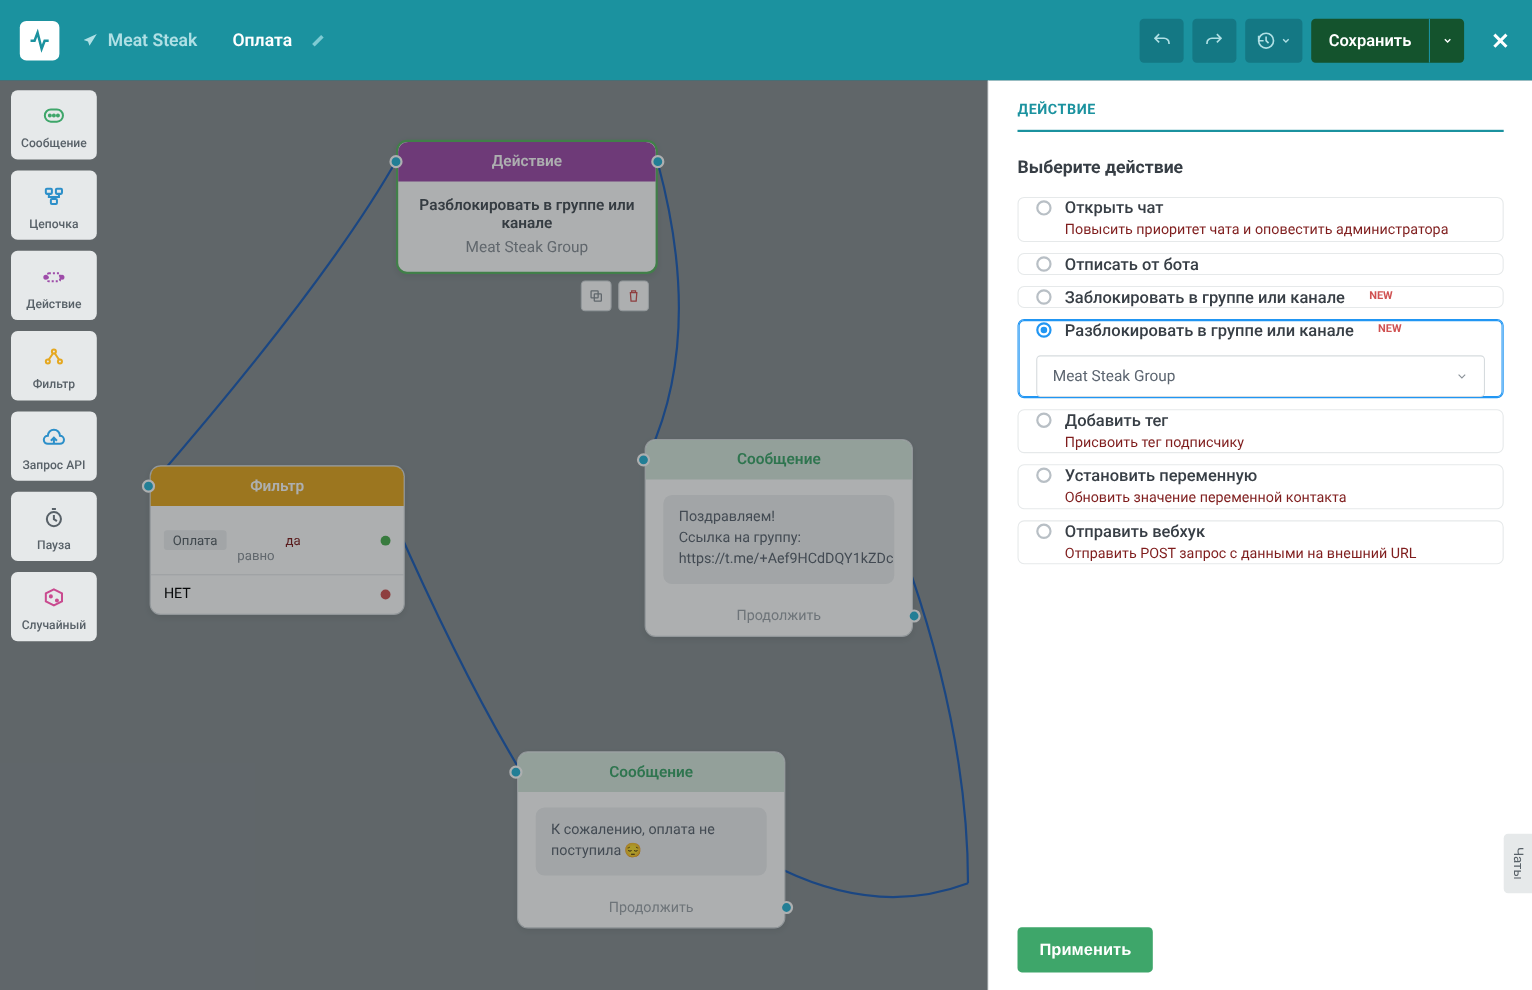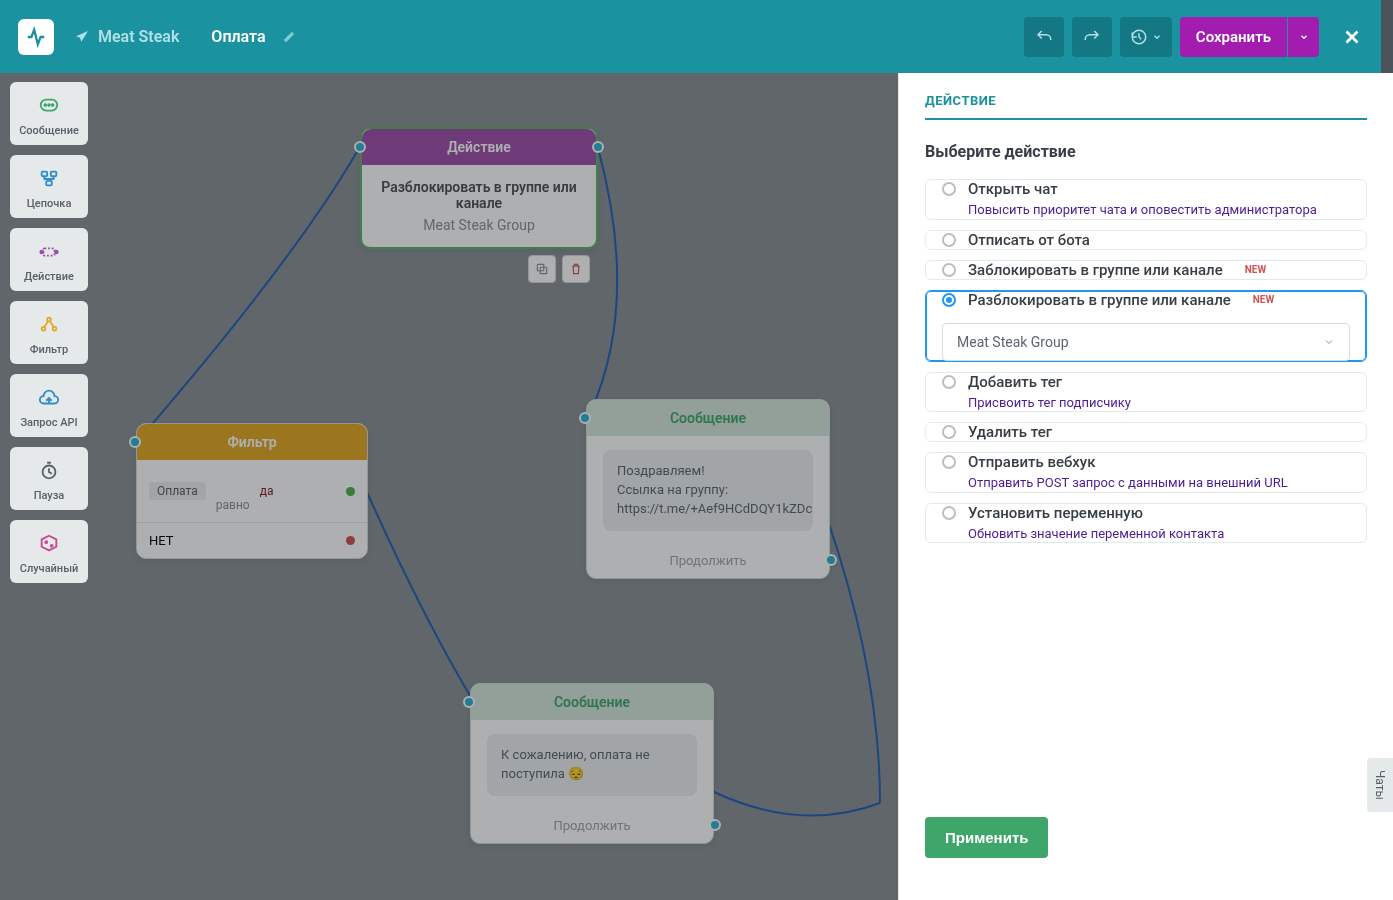--- a/index.html
+++ b/index.html
@@ -1,28 +1,28 @@
 <!DOCTYPE html>
 <html><head>
 <meta charset="utf-8">
 <style>
 * { box-sizing: border-box; margin: 0; padding: 0; }
 body { font-family: -apple-system, BlinkMacSystemFont, 'Segoe UI', Roboto, sans-serif; background: #6b7280; overflow: hidden; width: 1393px; height: 900px; position: relative; }
 
 
-.header { position: absolute; top: 0; left: 0; right: 12px; height: 73px; background: #1b929f; display: flex; align-items: center; padding: 0 18px; z-index: 10; }
+.header { position: absolute; top: 0; left: 0; right: 0; height: 73px; background: #1b929f; display: flex; align-items: center; padding: 0 18px; z-index: 10; }
 .logo-box { width: 36px; height: 36px; background: #fff; border-radius: 6px; display: flex; align-items: center; justify-content: center; margin-right: 20px; color: #1b929f; }
 .breadcrumb { display: flex; align-items: center; gap: 32px; color: #fff; font-size: 16px; font-weight: 600; }
 .breadcrumb-item { display: flex; align-items: center; gap: 8px; }
 .breadcrumb-item.bot { color: #b0e0e5; }
 .edit-icon { color: #7fcbd3; margin-left: 8px; }
 .header-actions { margin-left: auto; display: flex; align-items: center; gap: 8px; }
 .header-btn { background: #147884; border: none; color: #b0e0e5; width: 40px; height: 40px; border-radius: 4px; display: flex; align-items: center; justify-content: center; cursor: pointer; font-size: 18px; }
 .header-btn-wide { width: auto; padding: 0 10px; gap: 4px; }
-.save-btn { background: #a21caf; display: flex; align-items: center; border-radius: 4px; overflow: hidden; }
+.save-btn { background: #14532d; display: flex; align-items: center; border-radius: 4px; overflow: hidden; }
 .save-btn-main { padding: 10px 16px; color: #fff; font-size: 15px; font-weight: 600; cursor: pointer; }
 .save-btn-dd { width: 32px; height: 40px; border-left: 1px solid #1b929f; display: flex; align-items: center; justify-content: center; color: #fff; cursor: pointer; }
 .close-btn { background: transparent; border: none; color: #fff; font-size: 30px; cursor: pointer; margin-left: 14px; display: flex; align-items: center; }
 
 
 .toolbox { position: absolute; top: 82px; left: 10px; width: 78px; display: flex; flex-direction: column; gap: 10px; z-index: 5; }
 .tool-item { background: #e6e9ea; border-radius: 6px; display: flex; flex-direction: column; align-items: center; justify-content: center; padding: 10px 4px 8px; cursor: pointer; }
 .tool-icon { width: 28px; height: 28px; display: flex; align-items: center; justify-content: center; margin-bottom: 4px; }
 .tool-label { font-size: 11px; color: #586168; font-weight: 500; }
 
@@ -59,24 +59,24 @@
 .panel-heading { font-size: 16px; font-weight: 700; color: #373e45; margin-bottom: 18px; }
 .action-list { display: flex; flex-direction: column; gap: 10px; }
 .action-opt { border: 1px solid #e6e9ea; border-radius: 6px; padding: 0 16px; display: flex; gap: 12px; align-items: flex-start; cursor: pointer; }
 .action-opt.selected { border-color: #2196f3; background: #fff; box-shadow: 0 0 0 1px #2196f3 inset; flex-direction: column; gap: 14px; }
 .radio { width: 14px; height: 14px; border: 2px solid #b8bfc5; border-radius: 50%; flex-shrink: 0; margin-top: 2px; position: relative; }
 .action-opt.selected .radio { border-color: #2196f3; }
 .action-opt.selected .radio::after { content: ''; position: absolute; inset: 2px; background: #2196f3; border-radius: 50%; }
 .opt-row { display: flex; align-items: flex-start; gap: 12px; }
 .opt-text { flex: 1; }
 .opt-title { font-size: 15px; color: #373e45; font-weight: 500; display: flex; align-items: center; gap: 6px; }
-.opt-desc { font-size: 13px; color: #4c1d95; margin-top: 3px; line-height: 1.35; }
+.opt-desc { font-size: 13px; color: #7f1d1d; margin-top: 3px; line-height: 1.35; }
 .new-badge { color: #d05252; font-size: 10px; font-weight: 700; margin-left: 16px; }
 .dropdown { width: 100%; border: 1px solid #d6dbde; border-radius: 4px; padding: 10px 14px; font-size: 14px; color: #5c6570; display: flex; align-items: center; justify-content: space-between; cursor: pointer; }
-.panel-footer { padding: 18px 26px 42px; }
+.panel-footer { padding: 18px 26px 16px; }
 .apply-btn { background: #3ea66a; color: #fff; border: none; border-radius: 4px; padding: 12px 20px; font-size: 15px; font-weight: 600; cursor: pointer; }
 
 
 .overlay { position: absolute; inset: 0; background: rgba(20,25,30,0.35); z-index: 4; pointer-events: none; }
 
 
 .chats-tab { position: absolute; right: 0; top: 758px; background: #e6e9ea; writing-mode: vertical-rl; padding: 12px 6px; font-size: 12px; color: #586168; border-radius: 4px 0 0 4px; cursor: pointer; z-index: 6; }
 
 svg { display: block; }
 </style>
@@ -336,43 +336,37 @@
       </div>
 
       <div class="action-opt">
         <div class="radio"></div>
         <div class="opt-text">
           <div class="opt-title">Добавить тег</div>
           <div class="opt-desc">Присвоить тег подписчику</div>
         </div>
       </div>
 
-      <div class="action-opt">
-        <div class="radio"></div>
-        <div class="opt-text">
-          <div class="opt-title">Удалить тег</div>
+
+      <div class="action-opt">
+        <div class="radio"></div>
+        <div class="opt-text">
+          <div class="opt-title">Установить переменную</div>
+          <div class="opt-desc">Обновить значение переменной контакта</div>
         </div>
       </div>
 
       <div class="action-opt">
         <div class="radio"></div>
         <div class="opt-text">
           <div class="opt-title">Отправить вебхук</div>
           <div class="opt-desc">Отправить POST запрос с данными на внешний URL</div>
         </div>
       </div>
 
-      <div class="action-opt">
-        <div class="radio"></div>
-        <div class="opt-text">
-          <div class="opt-title">Установить переменную</div>
-          <div class="opt-desc">Обновить значение переменной контакта</div>
-        </div>
-      </div>
-
     </div>
   </div>
   <div class="panel-footer">
     <button class="apply-btn">Применить</button>
   </div>
 </div>
 
 <div class="chats-tab">Чаты</div>
 
 </body></html>

